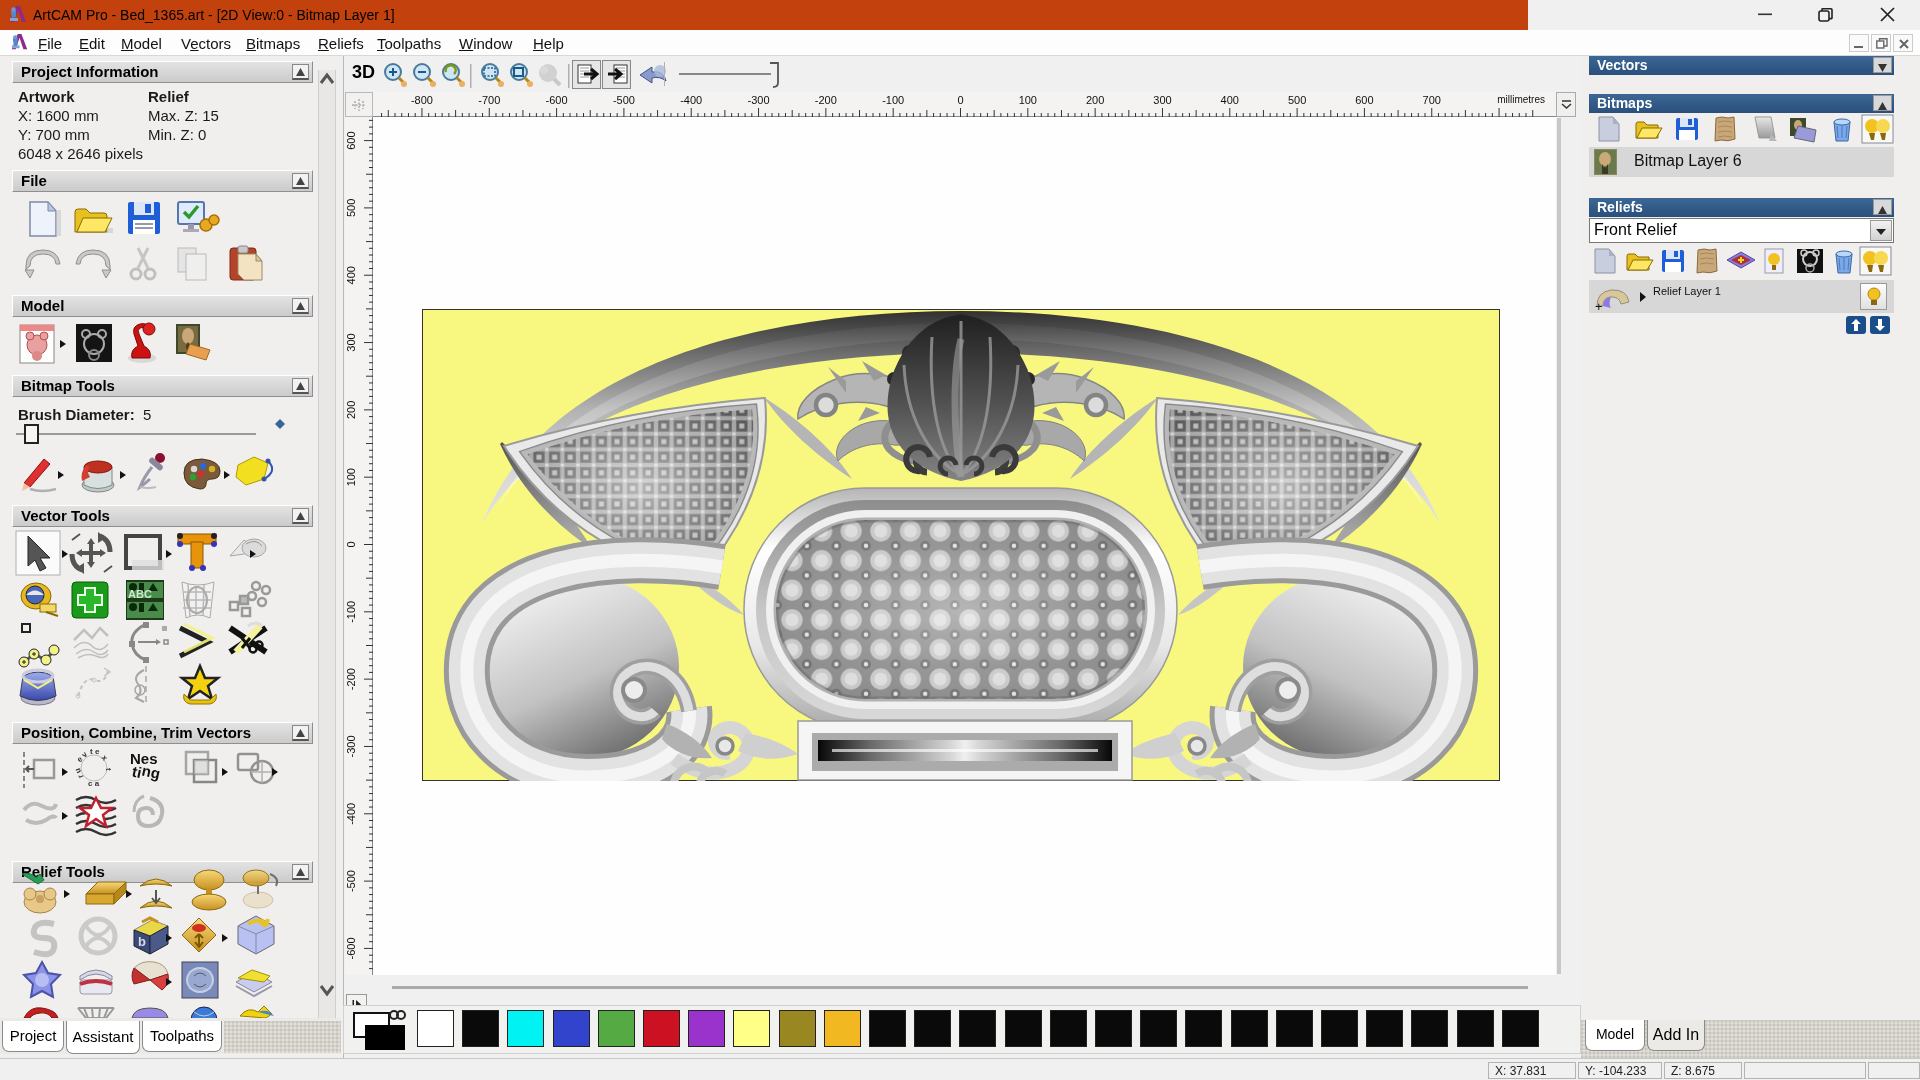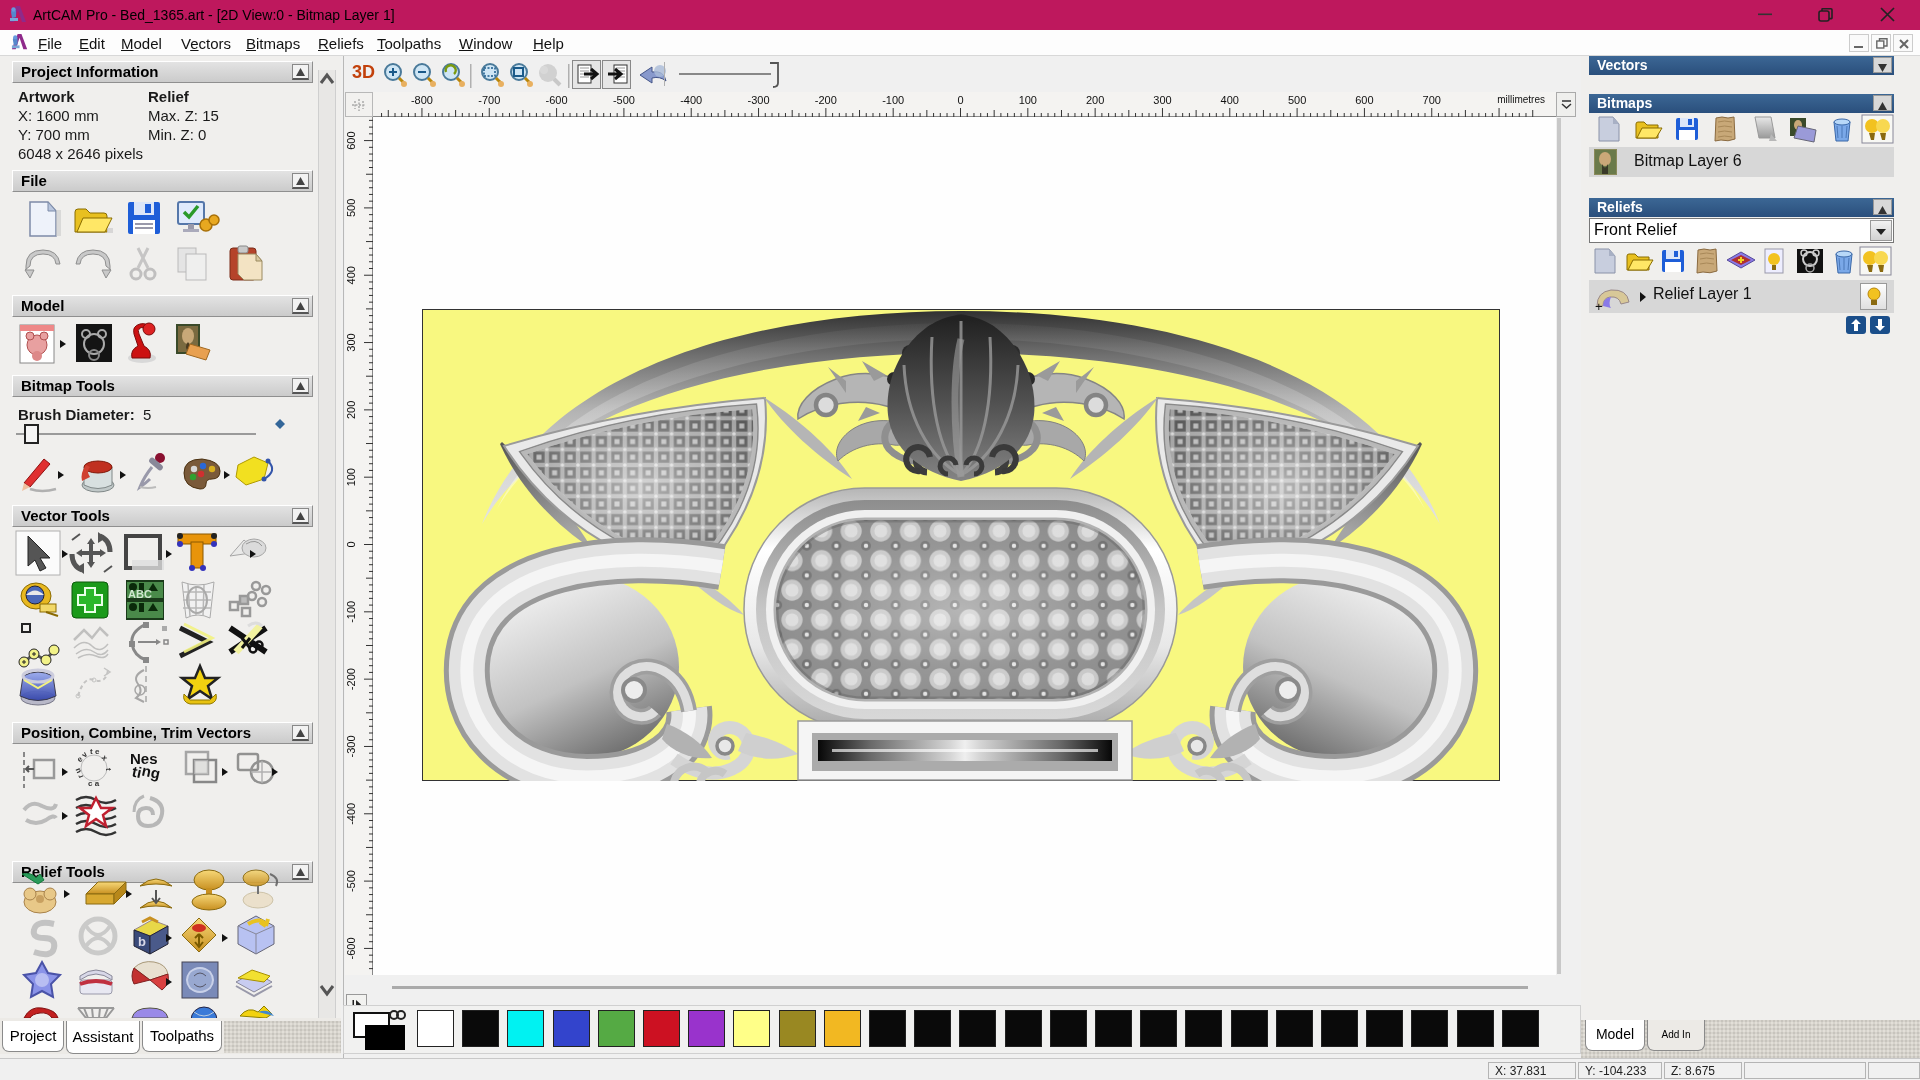--- a/index.html
+++ b/index.html
@@ -1,19 +1,19 @@
 <!DOCTYPE html>
 <html><head>
 <meta charset="utf-8">
 <style>
 * { margin:0; padding:0; box-sizing:border-box; }
 html,body { width:1920px; height:1080px; overflow:hidden; }
 body { font-family:"Liberation Sans", sans-serif; background:#f0f0f0; position:relative; }
 .abs { position:absolute; }
-#titlebar { left:0; top:0; width:1920px; height:30px; background:#be185d; }
+#titlebar { left:0; top:0; width:1528px; height:30px; background:#c2410c; }
 #titlebar .ttext { left:33px; top:7px; font-size:14px; color:#000; }
 #menubar { left:0; top:30px; width:1920px; height:26px; background:#fdfdfd; border-bottom:1px solid #d8d8d8; }
 .menuitem { position:absolute; top:5px; font-size:15px; color:#111; }
 .menuitem u { text-decoration:underline; }
 #leftpanel { left:0; top:56px; width:341px; height:1006px; background:#f0efed; }
 .lhead { position:absolute; left:12px; width:301px; height:22px; background:linear-gradient(#e3e3e3,#cbcbcb); border-top:1px solid #fff; border-left:1px solid #fff; border-bottom:1px solid #8f8f8f; border-right:1px solid #8f8f8f; font-size:15px; font-weight:bold; color:#000; line-height:20px; padding-left:8px; }
 .lhead .hbtn { position:absolute; right:3px; top:2px; width:17px; height:16px; background:#f2f2f2; border:1px solid #888; border-bottom:2px solid #555; text-align:center; }
 .hbtn svg { display:block; margin:3px auto 0; }
 .ptxt { position:absolute; font-size:15px; color:#1a1a1a; }
 .ptxt b { font-weight:bold; }
@@ -79,21 +79,21 @@
         <path d="M3.5 3 L3.5 0.8 L11 0.8 L11 8 L8 8" fill="none" stroke="#666" stroke-width="1.4"></path>
       </svg></div>
   <div class="abs" style="left:1893px;top:4px;width:20px;height:18px;border:1px solid #ccc;background:#fafafa"><svg width="10" height="10" style="margin:4px 0 0 5px" viewBox="0 0 10 10">
         <path d="M1 1 L9 9 M9 1 L1 9" stroke="#666" stroke-width="2"></path>
       </svg></div>
 </div>
 
 <div class="abs" id="centerarea"></div>
 <div class="abs" id="canvas"></div>
 
-<div class="abs" style="left:352px;top:62px;width:26px;height:22px;font-size:18px;font-weight:bold;color:#c2410c">3D</div>
+<div class="abs" style="left:352px;top:62px;width:26px;height:22px;font-size:18px;font-weight:bold;color:#000000">3D</div>
 <svg class="abs" style="left:382px;top:62px" width="300" height="28" viewBox="0 0 300 28">
   <defs>
       <g id="mag">
         <circle cx="11" cy="10" r="8" fill="#cfe6f5" stroke="#4a7a9a" stroke-width="2"></circle>
         <path d="M17 16 L23 22" stroke="#b8860b" stroke-width="3"></path>
         <circle cx="22" cy="22" r="3" fill="#e8b060"></circle>
       </g>
     </defs>
   <use href="#mag" x="0" y="0"></use>
     <path d="M7 10 L15 10 M11 6 L11 14" stroke="#1a5a8a" stroke-width="2"></path>
@@ -1325,35 +1325,35 @@
   </svg>
   <div class="abs" style="left:8px;top:224px;width:305px;height:33px;background:#d7d7d7"></div>
   <svg class="abs" style="left:14px;top:228px" width="36" height="28" viewBox="0 0 36 28">
       <path d="M2 22 Q2 8 16 6 Q32 5 34 18 L26 20 Q24 12 15 13 Q8 14 8 22 Z" fill="#d8c898" stroke="#988"></path>
       <path d="M8 22 Q8 14 16 13 Q13 20 16 24 Z" fill="#8a7ae8"></path>
       <text x="0" y="27" font-size="13" fill="#111" font-family="Liberation Sans">+</text>
     </svg>
   <svg class="abs" style="left:58px;top:235px" width="8" height="12" viewBox="0 0 8 12">
       <path d="M1 1 L7 6 L1 11 Z" fill="#111"></path>
     </svg>
-  <div class="abs" style="left:72px;top:229px;font-size:16px;color:#111">Relief Layer 1</div>
+  <div class="abs" style="left:72px;top:229px;font-size:11px;color:#111">Relief Layer 1</div>
   <div class="abs" style="left:279px;top:227px;width:27px;height:27px;background:linear-gradient(#fefefe,#e0e0e0);border:1px solid #999"><svg width="14" height="20" viewBox="0 0 14 20" style="margin:3px 0 0 6px">
         <circle cx="7" cy="7" r="6" fill="#f2c220" stroke="#b8860b"></circle>
         <rect x="4" y="13" width="6" height="5" fill="#8a6a10"></rect>
       </svg></div>
   <div class="abs" style="left:265px;top:260px;width:20px;height:18px;background:#1a4e8a;border-radius:3px"><svg width="10" height="12" viewBox="0 0 10 12" style="margin:3px 0 0 5px">
         <path d="M5 0 L10 5 L7 5 L7 12 L3 12 L3 5 L0 5 Z" fill="#fff"></path>
       </svg></div>
   <div class="abs" style="left:289px;top:260px;width:20px;height:18px;background:#1a4e8a;border-radius:3px"><svg width="10" height="12" viewBox="0 0 10 12" style="margin:3px 0 0 5px">
         <path d="M5 12 L10 7 L7 7 L7 0 L3 0 L3 7 L0 7 Z" fill="#fff"></path>
       </svg></div>
 
   <div class="abs texture" style="left:0px;top:964px;width:339px;height:42px"></div>
   <div class="tabb" style="left:4px;top:964px;width:60px;height:31px;line-height:29px;font-size:14px">Model</div>
-  <div class="tabb" style="left:66px;top:964px;width:58px;height:31px;line-height:29px;font-size:10px;background:#eceae6">Add In</div>
+  <div class="tabb" style="left:66px;top:964px;width:58px;height:31px;line-height:29px;font-size:16px;background:#eceae6">Add In</div>
 </div>
 
 <div class="abs" id="statusbar">
   <div class="sfield" style="left:1488px;width:88px">X: 37.831</div>
   <div class="sfield" style="left:1578px;width:84px">Y: -104.233</div>
   <div class="sfield" style="left:1664px;width:78px">Z: 8.675</div>
   <div class="sfield" style="left:1744px;width:122px"></div>
   <div class="sfield" style="left:1868px;width:52px"></div>
 </div>
 

